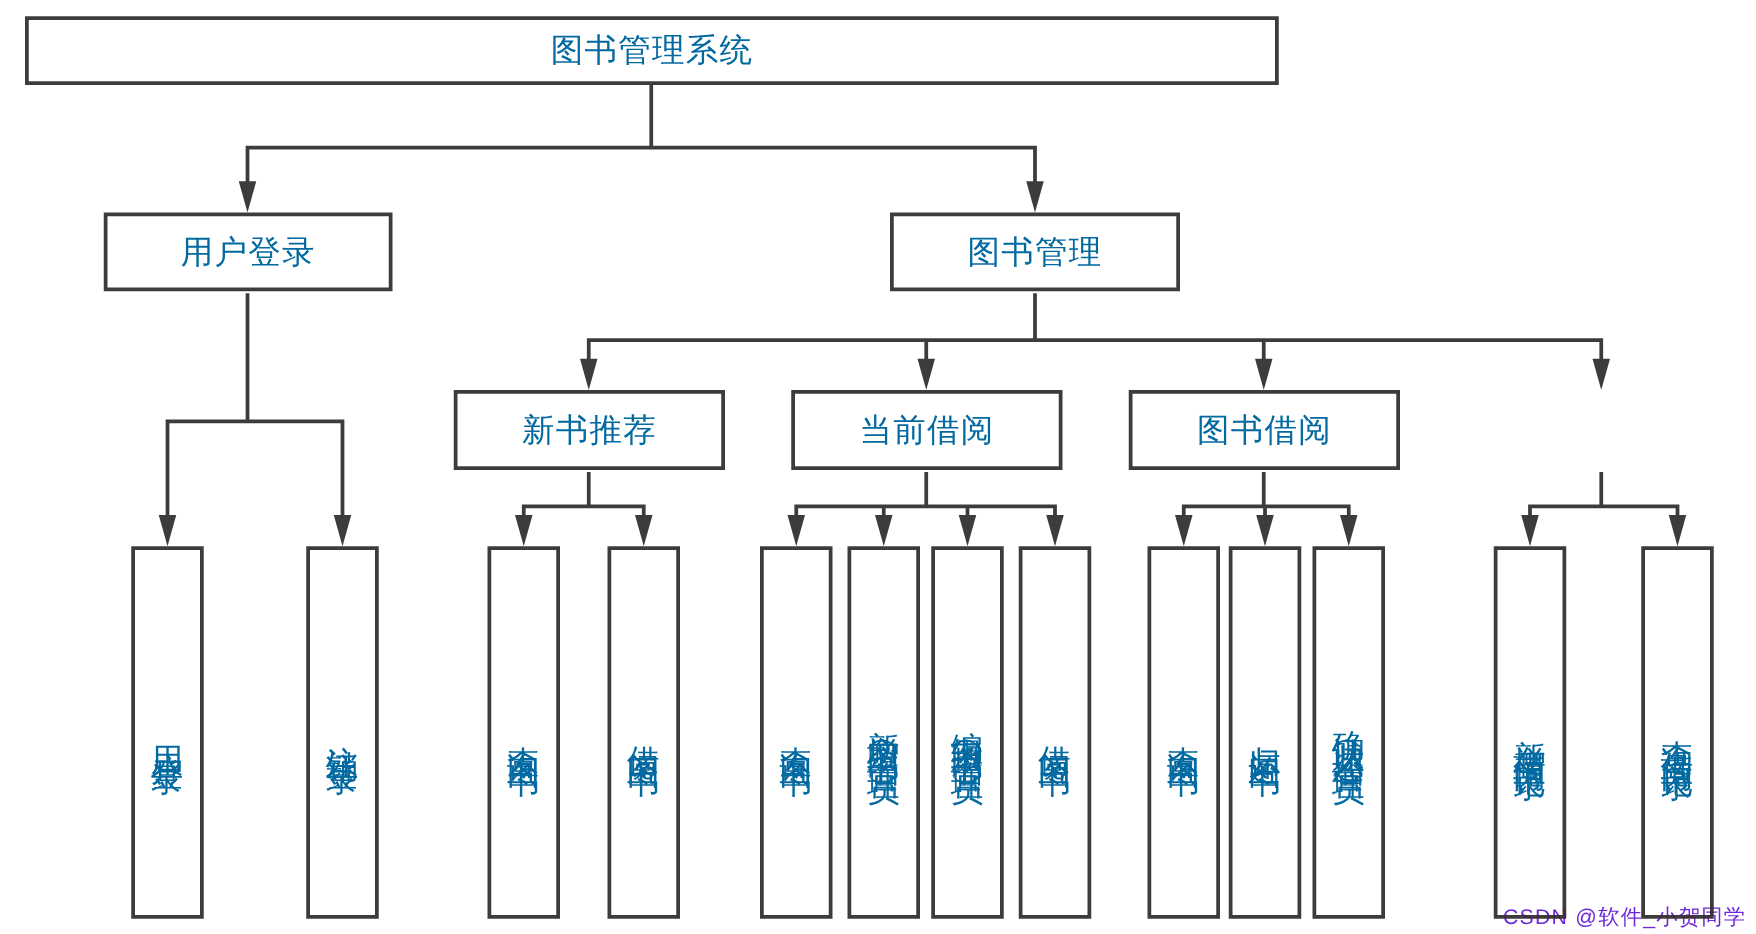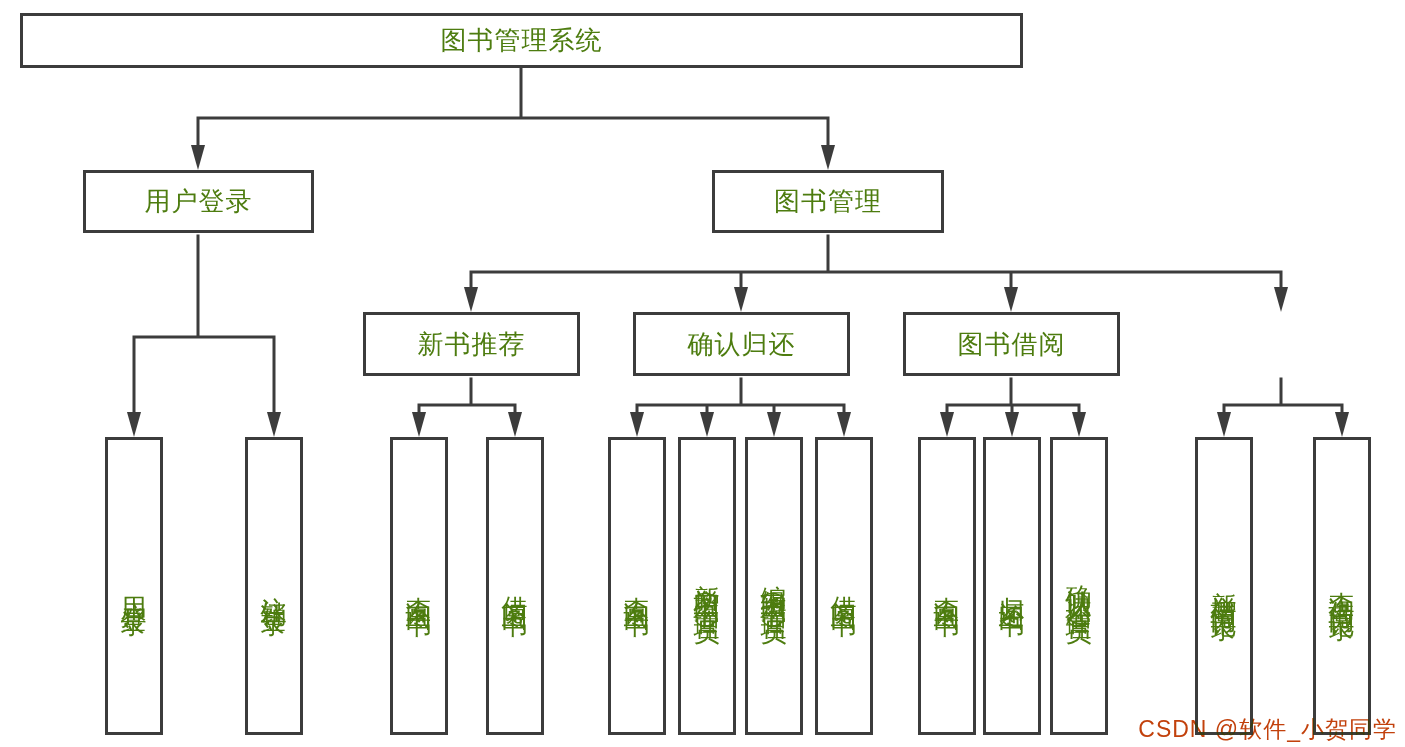--- a/index.html
+++ b/index.html
@@ -19,21 +19,21 @@
     position: absolute;
     left: 0;
     top: 0;
     z-index: 1;
   }
   .node {
     position: absolute;
     box-sizing: border-box;
     border: 3px solid #3c3c3c;
     background: #ffffff;
-    color: #4d7c0f;
+    color: #0369a1;
     display: flex;
     align-items: center;
     justify-content: center;
     z-index: 2;
   }
   .node-h {
     font-size: 26px;
     letter-spacing: 1px;
     white-space: nowrap;
   }
@@ -68,23 +68,23 @@
   .l-8  { left: 815px;  top: 437px; }
   .l-9  { left: 918px;  top: 437px; }
   .l-10 { left: 983px;  top: 437px; }
   .l-11 { left: 1050px; top: 437px; }
   .l-12 { left: 1195px; top: 437px; }
   .l-13 { left: 1313px; top: 437px; }
   .watermark {
     position: absolute;
     right: 8px;
     bottom: 2px;
-    font-size: 23px;
+    font-size: 17px;
     letter-spacing: 1px;
-    color: #c2410c;
+    color: #6d28d9;
     mix-blend-mode: darken;
     z-index: 5;
     white-space: nowrap;
   }
 </style>
 </head>
 <body>
 
 <div id="stage">
 
@@ -136,21 +136,21 @@
     <span>用户登录</span>
   </div>
   <div class="node node-h n-new-book">
     <span>新书推荐</span>
   </div>
 
   <div class="node node-h n-book-management">
     <span>图书管理</span>
   </div>
   <div class="node node-h n-book-borrow">
-    <span>确认归还</span>
+    <span>当前借阅</span>
   </div>
   <div class="node node-h n-current-borrow">
     <span>图书借阅</span>
   </div>
 
   <div class="node node-v l-1">
     <span class="vtext">用户登录</span>
   </div>
   <div class="node node-v l-2">
     <span class="vtext">注销登录</span>

